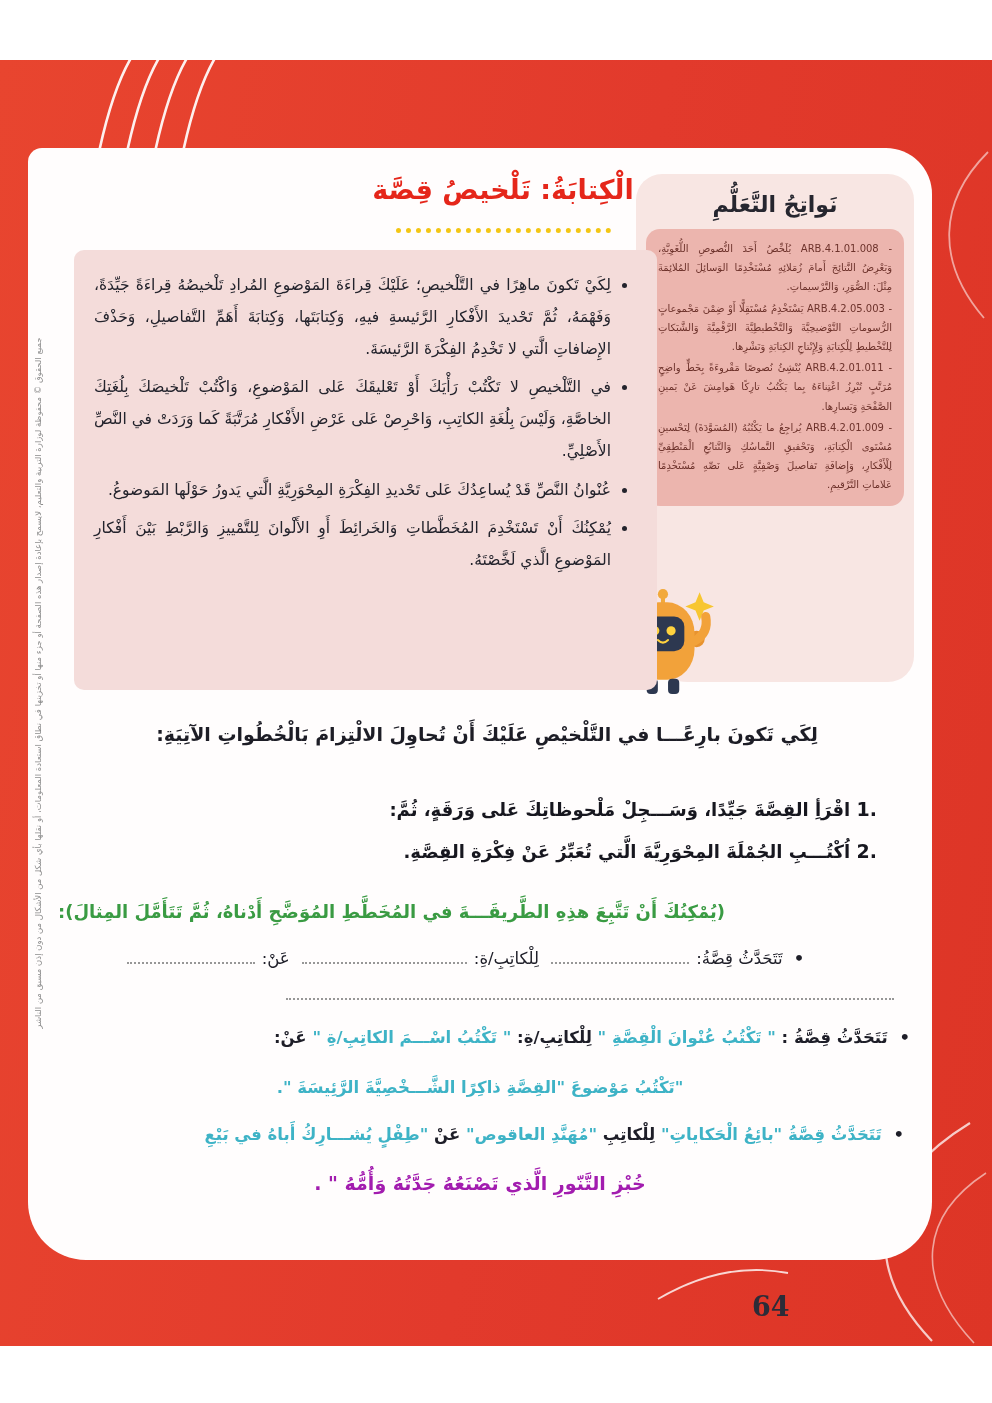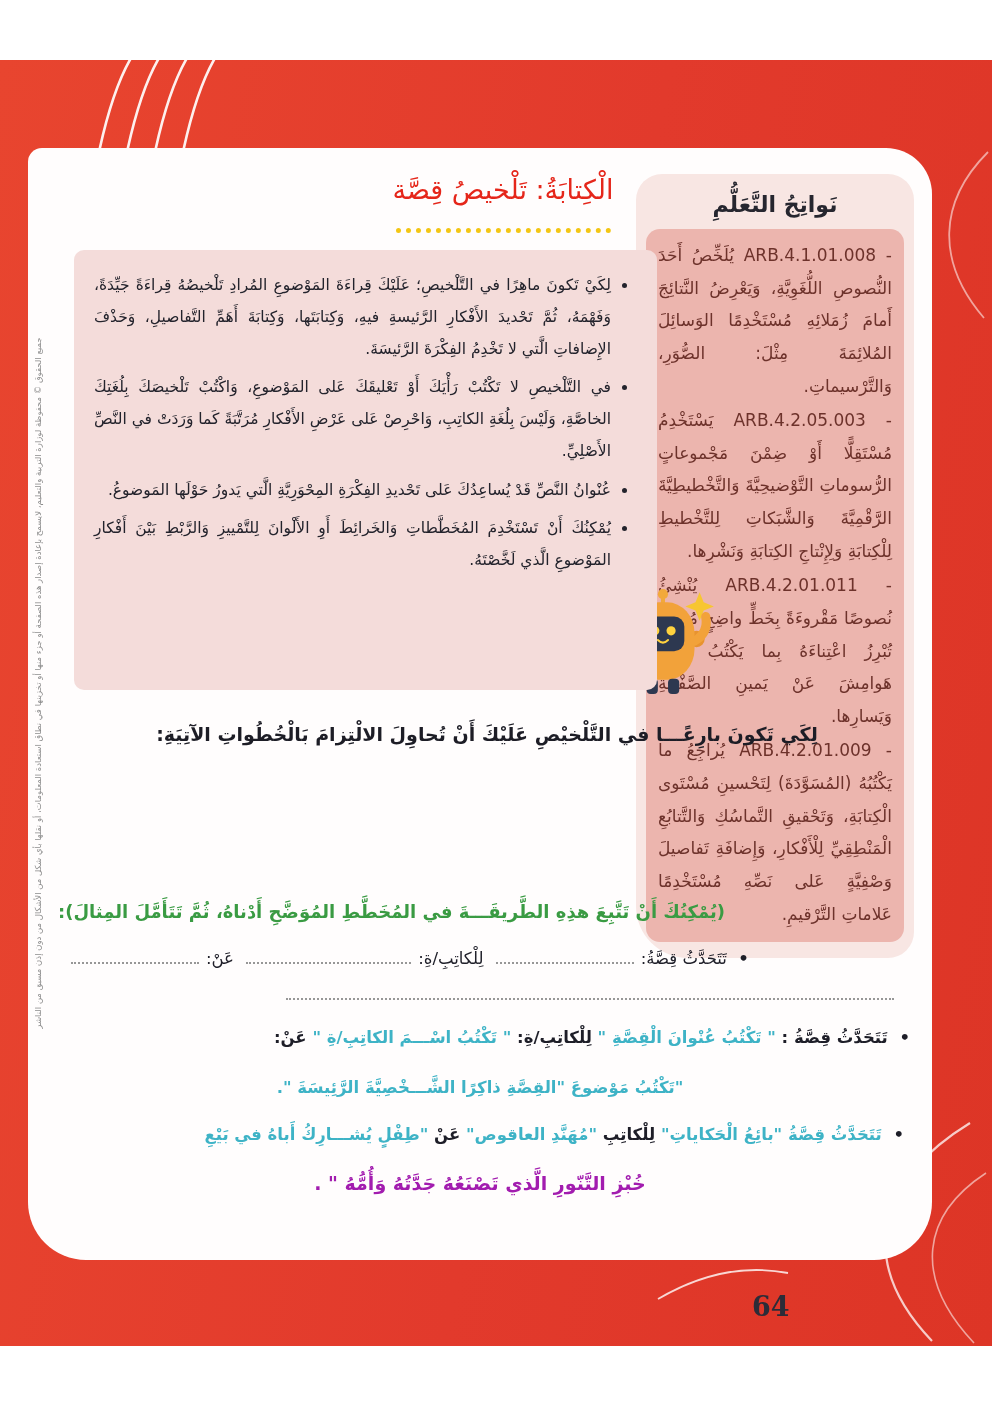--- a/index.html
+++ b/index.html
@@ -7,51 +7,51 @@
         font-family:"DejaVu Sans",sans-serif;}
   
   .red-frame{position:absolute;left:0;top:60px;width:992px;height:1286px;
              background:linear-gradient(100deg,#e8452f 0%,#e23a2c 55%,#dd3526 100%);}
   .deco{position:absolute;pointer-events:none;}
   
   .card{position:absolute;left:28px;top:148px;width:904px;height:1112px;background:#fffdfd;
         border-radius:14px 46px 58px 58px;}
   
   .title{position:absolute;left:330px;top:26px;width:290px;text-align:center;direction:rtl;
-         color:#e5261a;font-size:27px;font-weight:normal;}
+         color:#e5261a;font-size:27px;font-weight:bold;}
   .title-underline{position:absolute;left:368px;top:80px;width:215px;height:0;
          border-bottom:5px dotted #f3c614;}
   
   .outcomes{position:absolute;left:608px;top:26px;width:278px;min-height:508px;
             background:#f8e6e3;border-radius:26px 26px 26px 52px;box-sizing:border-box;
             padding:12px 10px 16px 10px;}
   .outcomes-title{text-align:center;direction:rtl;color:#26262f;font-size:22px;font-weight:bold;
             margin:6px 0 12px 0;}
   .outcomes-box{background:#ecb5ae;border-radius:14px;padding:10px 12px;direction:rtl;
-            color:#6d322b;font-size:17px;line-height:1.92;text-align:justify;}
+            color:#6d322b;font-size:10px;line-height:1.92;text-align:justify;}
   .outcome{margin-bottom:2px;}
   .outcome .code{direction:ltr;unicode-bidi:embed;}
   
   .robot{position:absolute;left:582px;top:428px;width:112px;height:126px;}
   
   .tips{position:absolute;left:46px;top:102px;width:583px;min-height:440px;background:#f4dcda;
         border-radius:10px;box-sizing:border-box;padding:20px 22px 12px 20px;direction:rtl;}
   .tips-list{margin:0;padding:0 24px 0 0;list-style:disc outside;}
   .tips-list li{color:#23232c;font-size:15.5px;line-height:2.05;text-align:justify;margin-bottom:7px;}
   .tips-list li::marker{color:#23232c;}
   
   .heading{position:absolute;right:16px;left:30px;top:575px;direction:rtl;text-align:center;
            white-space:nowrap;font-weight:bold;font-size:19px;color:#1d1d26;}
   .steps{position:absolute;right:55px;left:40px;top:650px;direction:rtl;text-align:right;
          color:#17171f;font-size:18px;font-weight:bold;}
   .step{margin-bottom:20px;}
   .step-num{direction:ltr;unicode-bidi:embed;font-size:19px;}
   .note-green{position:absolute;right:18px;left:30px;top:753px;direction:rtl;text-align:left;
          white-space:nowrap;color:#3a9b43;font-weight:bold;font-size:18px;}
-  .fill-line{position:absolute;right:72px;left:36px;top:800px;direction:rtl;text-align:left;
+  .fill-line{position:absolute;right:72px;left:36px;top:800px;direction:rtl;text-align:center;
          font-size:16.5px;color:#20202a;white-space:nowrap;}
   .blank{display:inline-block;height:14px;border-bottom:2px dotted #979797;margin:0 7px;}
   .blank.b1{width:138px;} .blank.b2{width:165px;} .blank.b3{width:128px;}
   .dotted-full{position:absolute;left:258px;right:38px;top:850px;height:0;
          border-bottom:2px dotted #979797;}
   .hint-l1{position:absolute;right:22px;left:20px;top:880px;direction:rtl;text-align:right;
          white-space:nowrap;font-size:16.5px;color:#1e1e28;font-weight:bold;}
   .hint-l2{position:absolute;right:0;left:0;top:930px;direction:rtl;text-align:center;
          font-size:16.5px;font-weight:bold;}
   .teal{color:#3eb3c6;}
@@ -148,20 +148,30 @@
       <ul class="tips-list">
         <li>لِكَيْ تَكونَ ماهِرًا في التَّلْخيصِ؛ عَلَيْكَ قِراءَةَ المَوْضوعِ المُرادِ تَلْخيصُهُ قِراءَةً جَيِّدَةً، وَفَهْمَهُ، ثُمَّ تَحْديدَ الأَفْكارِ الرَّئيسةِ فيهِ، وَكِتابَتَها، وَكِتابَةَ أَهَمِّ التَّفاصيلِ، وَحَذْفَ الإِضافاتِ الَّتي لا تَخْدِمُ الفِكْرَةَ الرَّئيسَةَ.</li>
         <li>في التَّلْخيصِ لا تَكْتُبْ رَأْيَكَ أَوْ تَعْليقَكَ عَلى المَوْضوعِ، وَاكْتُبْ تَلْخيصَكَ بِلُغَتِكَ الخاصَّةِ، وَلَيْسَ بِلُغَةِ الكاتِبِ، وَاحْرِصْ عَلى عَرْضِ الأَفْكارِ مُرَتَّبَةً كَما وَرَدَتْ في النَّصِّ الأَصْلِيِّ.</li>
         <li>عُنْوانُ النَّصِّ قَدْ يُساعِدُكَ عَلى تَحْديدِ الفِكْرَةِ المِحْوَرِيَّةِ الَّتي يَدورُ حَوْلَها المَوضوعُ.</li>
         <li>يُمْكِنُكَ أَنْ تَسْتَخْدِمَ المُخَطَّطاتِ وَالخَرائِطَ أَوِ الأَلْوانَ لِلتَّمْييزِ وَالرَّبْطِ بَيْنَ أَفْكارِ المَوْضوعِ الَّذي لَخَّصْتَهُ.</li>
       </ul>
     </div>
 
     <div class="heading">لِكَي تَكونَ بارِعًـــا في التَّلْخيْصِ عَلَيْكَ أَنْ تُحاوِلَ الالْتِزامَ بَالْخُطُواتِ الآتِيَةِ:</div>
 
+    <div class="steps">
+      <div class="step">
+        <span class="step-num" dir="ltr">1.</span>
+        <span>اقْرَأِ القِصَّةَ جَيِّدًا، وَسَـــجِلْ مَلْحوظاتِكَ عَلى وَرَقَةٍ، ثُمَّ:</span>
+      </div>
+      <div class="step">
+        <span class="step-num" dir="ltr">2.</span>
+        <span>اُكْتُـــبِ الجُمْلَةَ المِحْوَرِيَّةَ الَّتي تُعَبِّرُ عَنْ فِكْرَةِ القِصَّةِ.</span>
+      </div>
+    </div>
 
     <div class="note-green">(يُمْكِنُكَ أَنْ تَتَّبِعَ هذِهِ الطَّريقَـــةَ في المُخَطَّطِ المُوَضَّحِ أَدْناهُ، ثُمَّ تَتَأَمَّلَ المِثالَ):</div>
 
     <div class="fill-line">
       <span class="bullet">•</span>
       <span>تَتَحَدَّثُ قِصَّةُ:</span><span class="blank b1"></span>
       <span>لِلْكاتِبِ/ةِ:</span><span class="blank b2"></span>
       <span>عَنْ:</span><span class="blank b3"></span>
     </div>
     <div class="dotted-full"></div>

